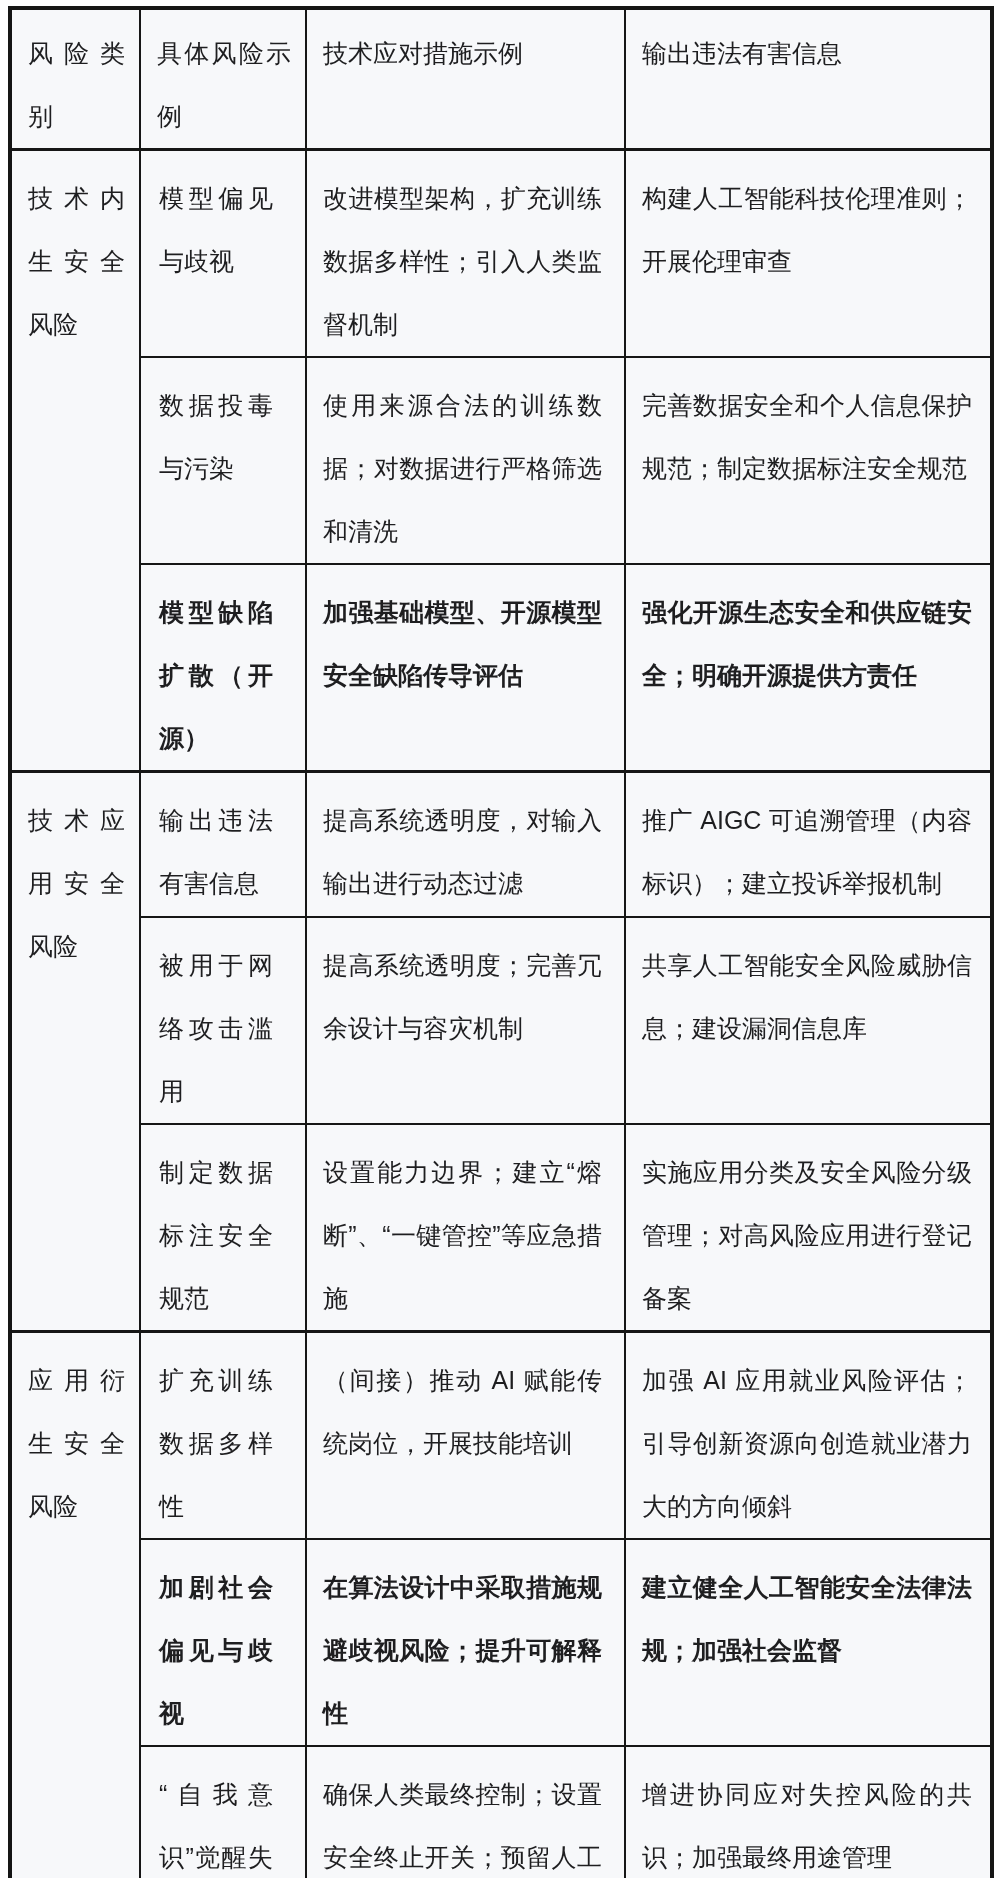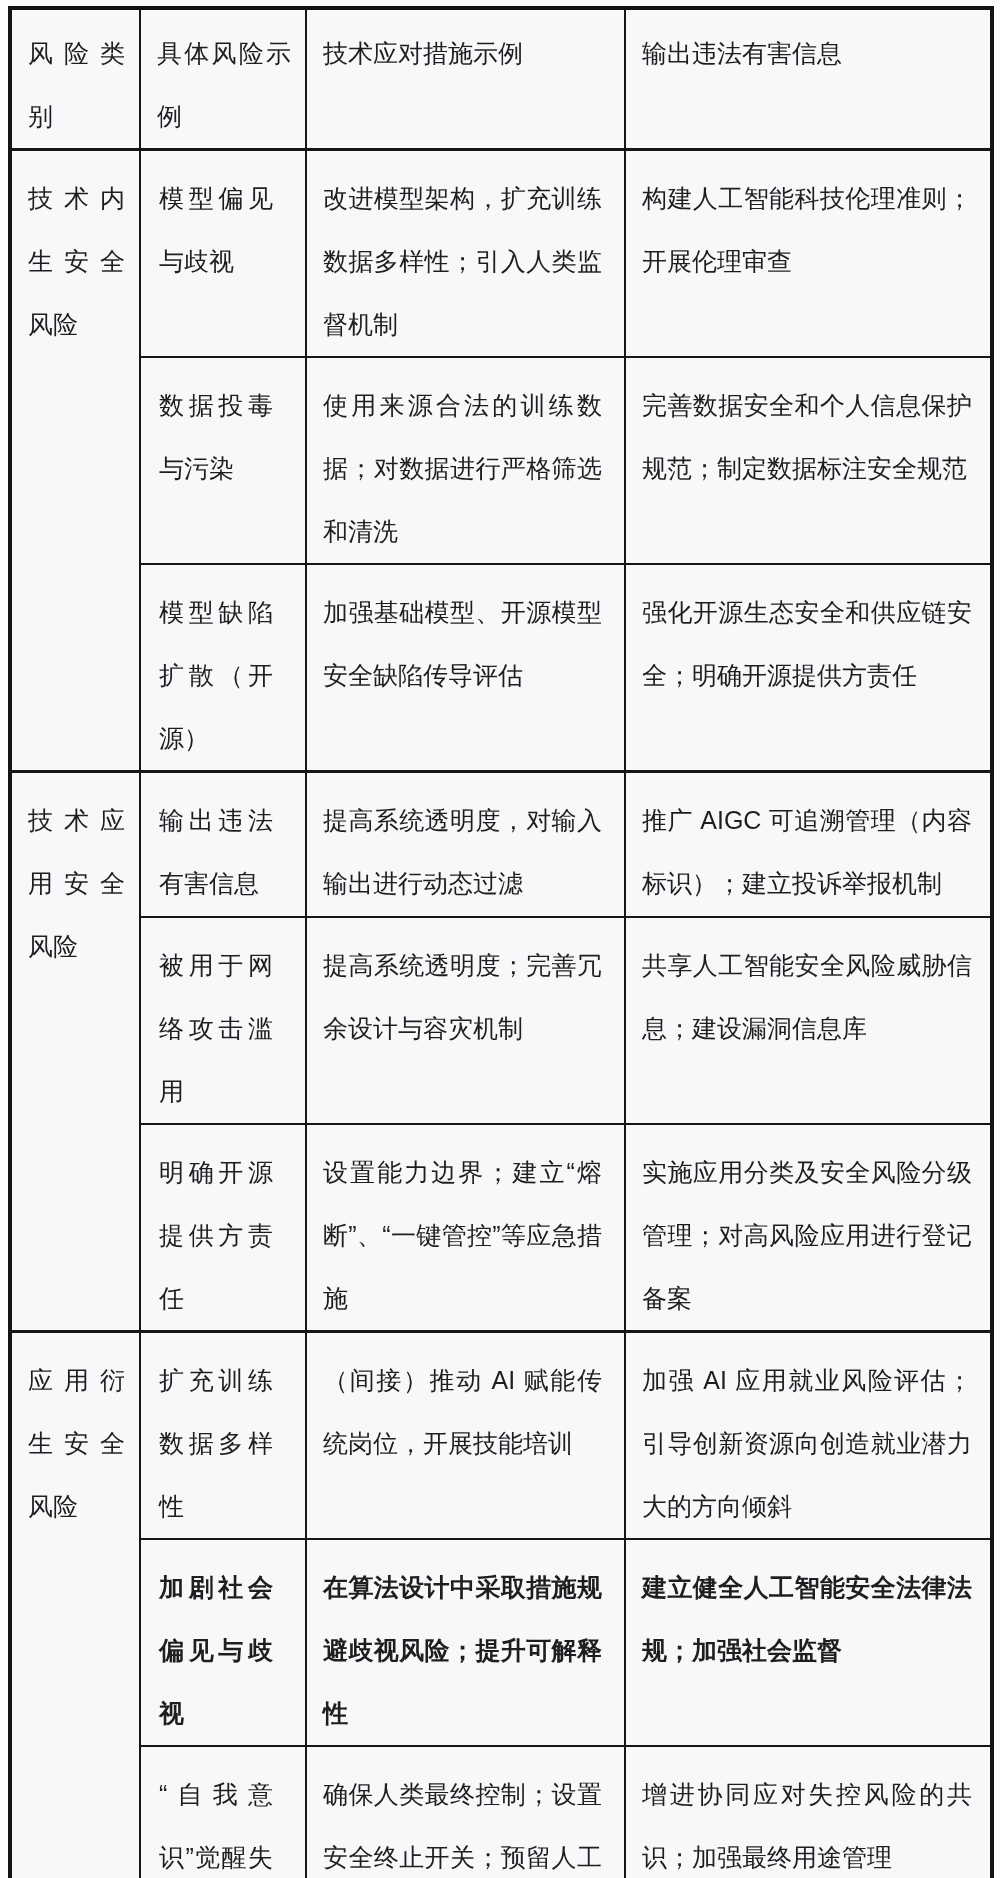--- a/index.html
+++ b/index.html
@@ -42,21 +42,21 @@
     font-weight: normal;
     padding: 16px 14px 0 16px;
   }
   td.risk  { padding: 16px 32px 0 18px; }
   td.tech  { padding: 16px 22px 0 16px; }
   td.gov   { padding: 16px 18px 0 16px; margin-left: 33px; }
   tr.section-start td { border-top-width: 3px; }
   tr.h-header { height: 139px; }
   tr.h1 { height: 203px; }
   tr.h2 { height: 197px; }
-  tr.h3 { height: 195px; }
+  tr.h3 { height: 195px; font-weight: bold; }
   tr.h4 { height: 145px; }
   tr.h5 { height: 197px; }
   tr.h6 { height: 198px; }
   tr.h7 { height: 202px; }
   tr.h8 { height: 196px; font-weight: bold; }
   tr.h9 { height: 184px; }
 </style>
 </head>
 <body>
 
@@ -100,21 +100,21 @@
         <td class="risk">输出违法有害信息</td>
         <td class="tech">提高系统透明度，对输入输出进行动态过滤</td>
         <td class="gov">推广 AIGC 可追溯管理（内容标识）；建立投诉举报机制</td>
       </tr>
       <tr class="h5">
         <td class="risk">被用于网络攻击滥用</td>
         <td class="tech">提高系统透明度；完善冗余设计与容灾机制</td>
         <td class="gov">共享人工智能安全风险威胁信息；建设漏洞信息库</td>
       </tr>
       <tr class="h6">
-        <td class="risk">明确开源提供方责任</td>
+        <td class="risk">制定数据标注安全规范</td>
         <td class="tech">设置能力边界；建立“熔断”、“一键管控”等应急措施</td>
         <td class="gov">实施应用分类及安全风险分级管理；对高风险应用进行登记备案</td>
       </tr>
 
       <tr class="h7 section-start">
         <td class="cat" rowspan="3">应用衍生安全风险</td>
         <td class="risk">扩充训练数据多样性</td>
         <td class="tech">（间接）推动 AI 赋能传统岗位，开展技能培训</td>
         <td class="gov">加强 AI 应用就业风险评估；引导创新资源向创造就业潜力大的方向倾斜</td>
       </tr>

